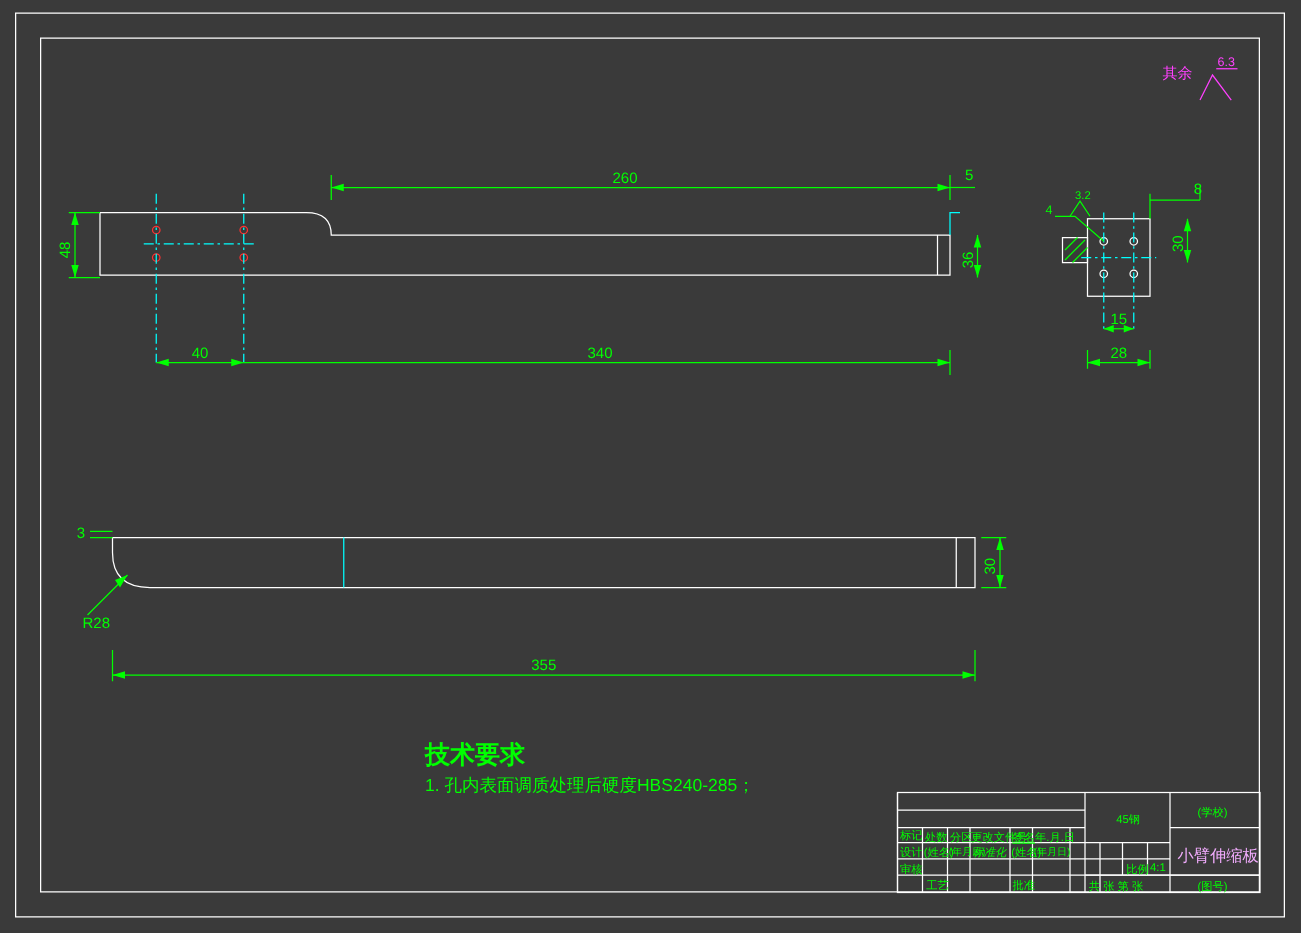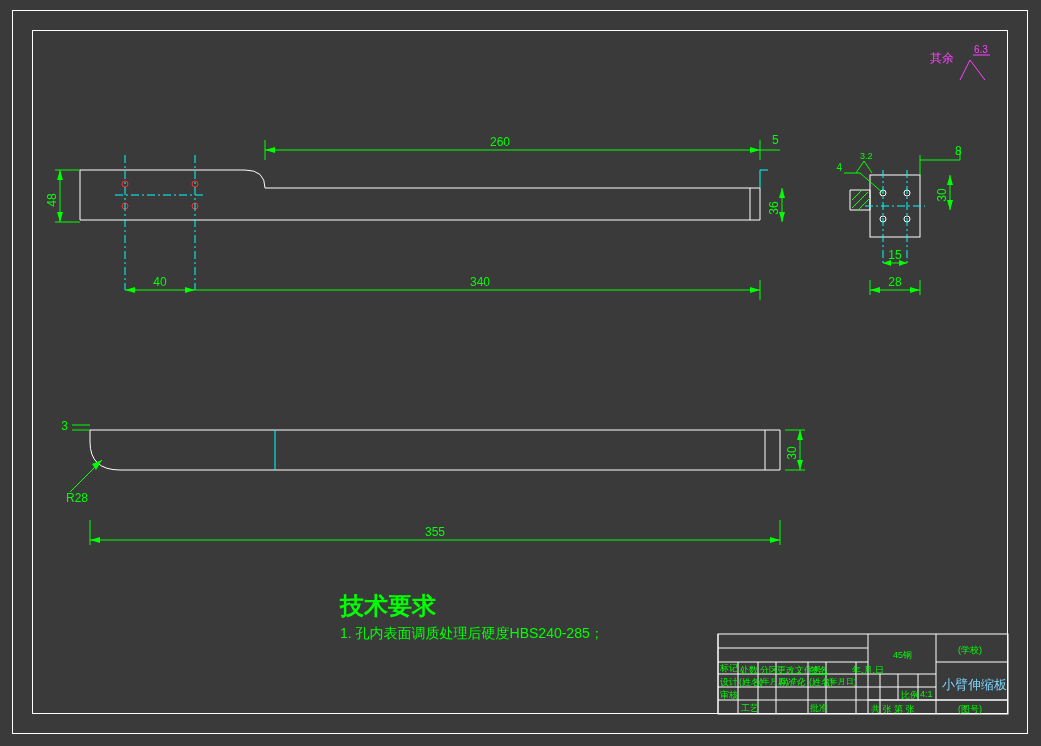--- a/index.html
+++ b/index.html
@@ -22,23 +22,23 @@
   .pos { position: absolute; }
 
   
   .white-line { stroke: #fff; stroke-width: 1; fill: none; }
   .cyan-line  { stroke: #00ffff; stroke-width: 1; fill: none; }
   .green-line { stroke: #00ff00; stroke-width: 1; fill: none; }
   .red-line   { stroke: #ff3030; stroke-width: 1; fill: none; }
 
   .dim-text { fill: #00ff00; font-size: 12px; }
   .green-text { color: #00ff00; font-size: 14px; line-height: 22px; }
-  .green-text-bold { color: #00ff00; font-size: 24px; font-weight: bold; }
+  .green-text-bold { color: #00ff00; font-size: 20px; font-weight: bold; }
   .tb-text  { color: #00ff00; font-size: 9px; white-space: nowrap; }
-  .tb-text2 { color: #7dd3fc; font-size: 13px; white-space: nowrap; }
+  .tb-text2 { color: #f0abfc; font-size: 13px; white-space: nowrap; }
 
   svg { position: absolute; overflow: visible; }
 
   
   .tblock { position: absolute; left: 718px; top: 634px; width: 290px; height: 80px; }
 
 </style>
 </head>
 <body>
 
@@ -205,21 +205,21 @@
     <line x1="150" y1="66" x2="290" y2="66" class="white-line"></line>
 
     <line x1="218" y1="28" x2="290" y2="28" class="white-line"></line>
   </svg>
 
   <div class="pos tb-text" style="left:2px;  top:28px;text-align:center;">标记</div>
   <div class="pos tb-text" style="left:22px; top:30px;">处数</div>
   <div class="pos tb-text" style="left:42px; top:30px;">分区</div>
   <div class="pos tb-text" style="left:59px; top:30px;">更改文件号</div>
   <div class="pos tb-text" style="left:92px; top:30px;text-decoration:underline;">签名</div>
-  <div class="pos tb-text" style="left:110px;top:30px;margin-left:24px;">年.月.日</div>
+  <div class="pos tb-text" style="left:110px;top:30px;">年.月.日</div>
 
   <div class="pos tb-text" style="left:2px;  top:42px;">设计</div>
   <div class="pos tb-text" style="left:21px; top:42px;">(姓名)</div>
   <div class="pos tb-text" style="left:41px; top:42px;font-size:8px">(年月日)</div>
   <div class="pos tb-text" style="left:60px; top:42px;font-style:italic;">标准化</div>
   <div class="pos tb-text" style="left:91px; top:42px;">(姓名)</div>
   <div class="pos tb-text" style="left:109px;top:42px;font-size:8px">(年月日)</div>
 
   <div class="pos tb-text" style="left:2px;  top:55px;">审核</div>
   <div class="pos tb-text" style="left:2px;  top:68px;padding-left:21px;">工艺</div>

